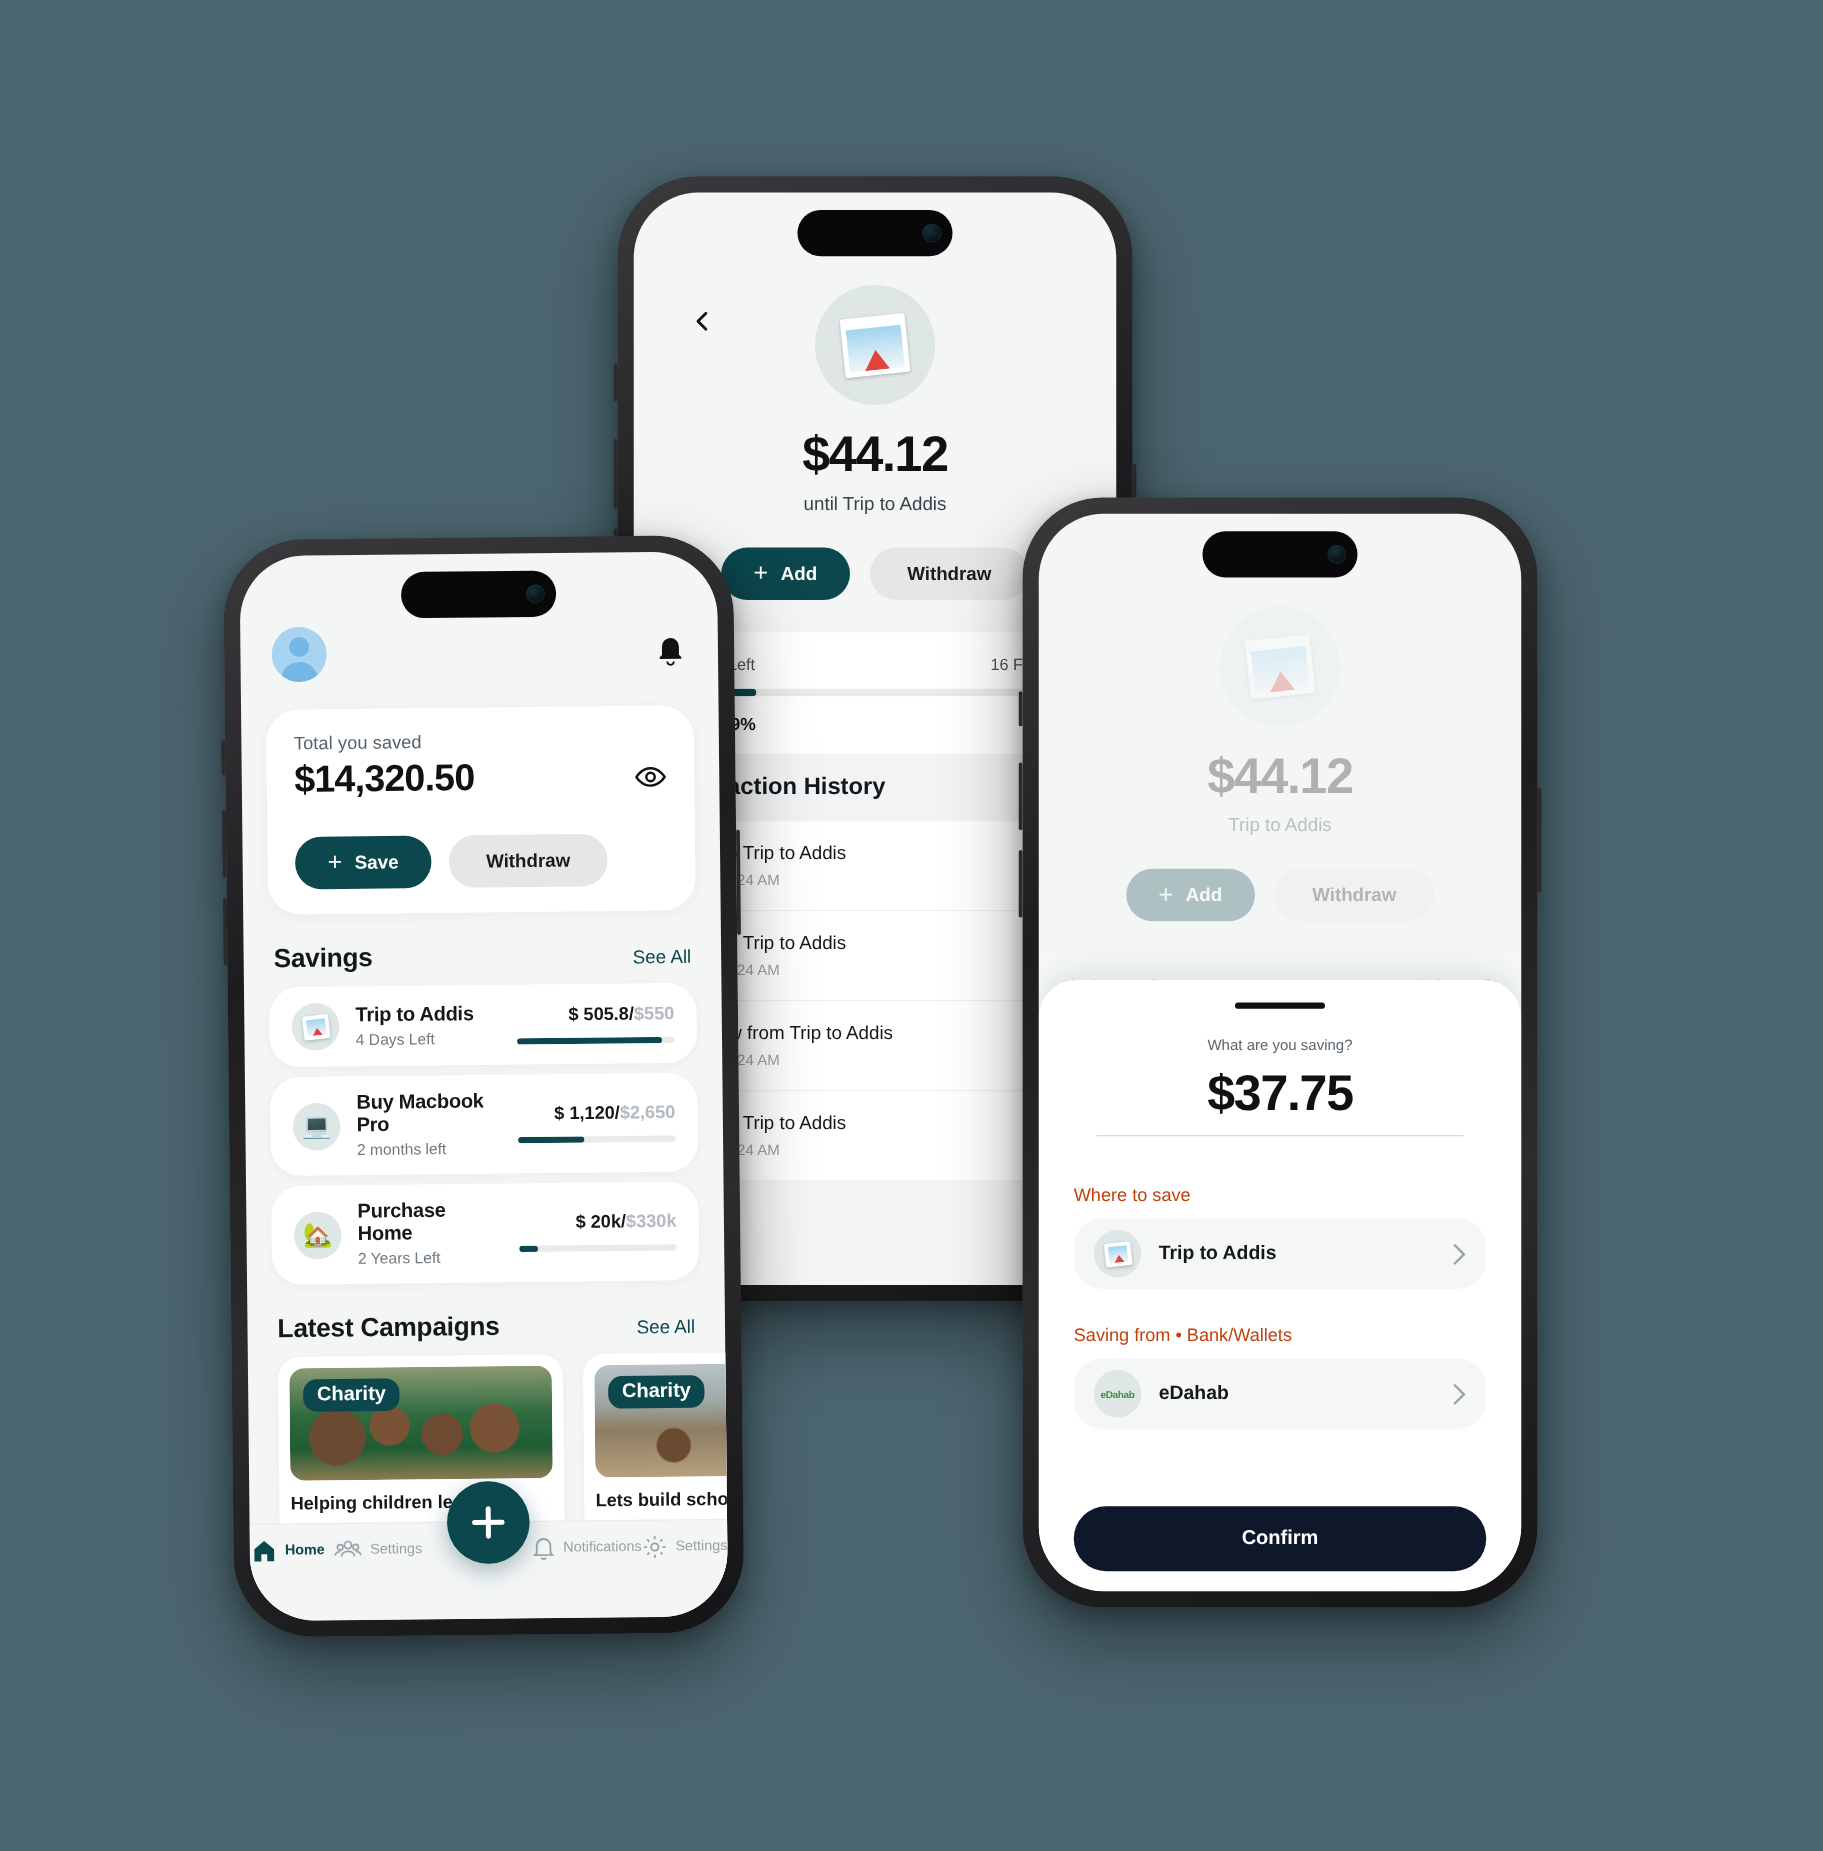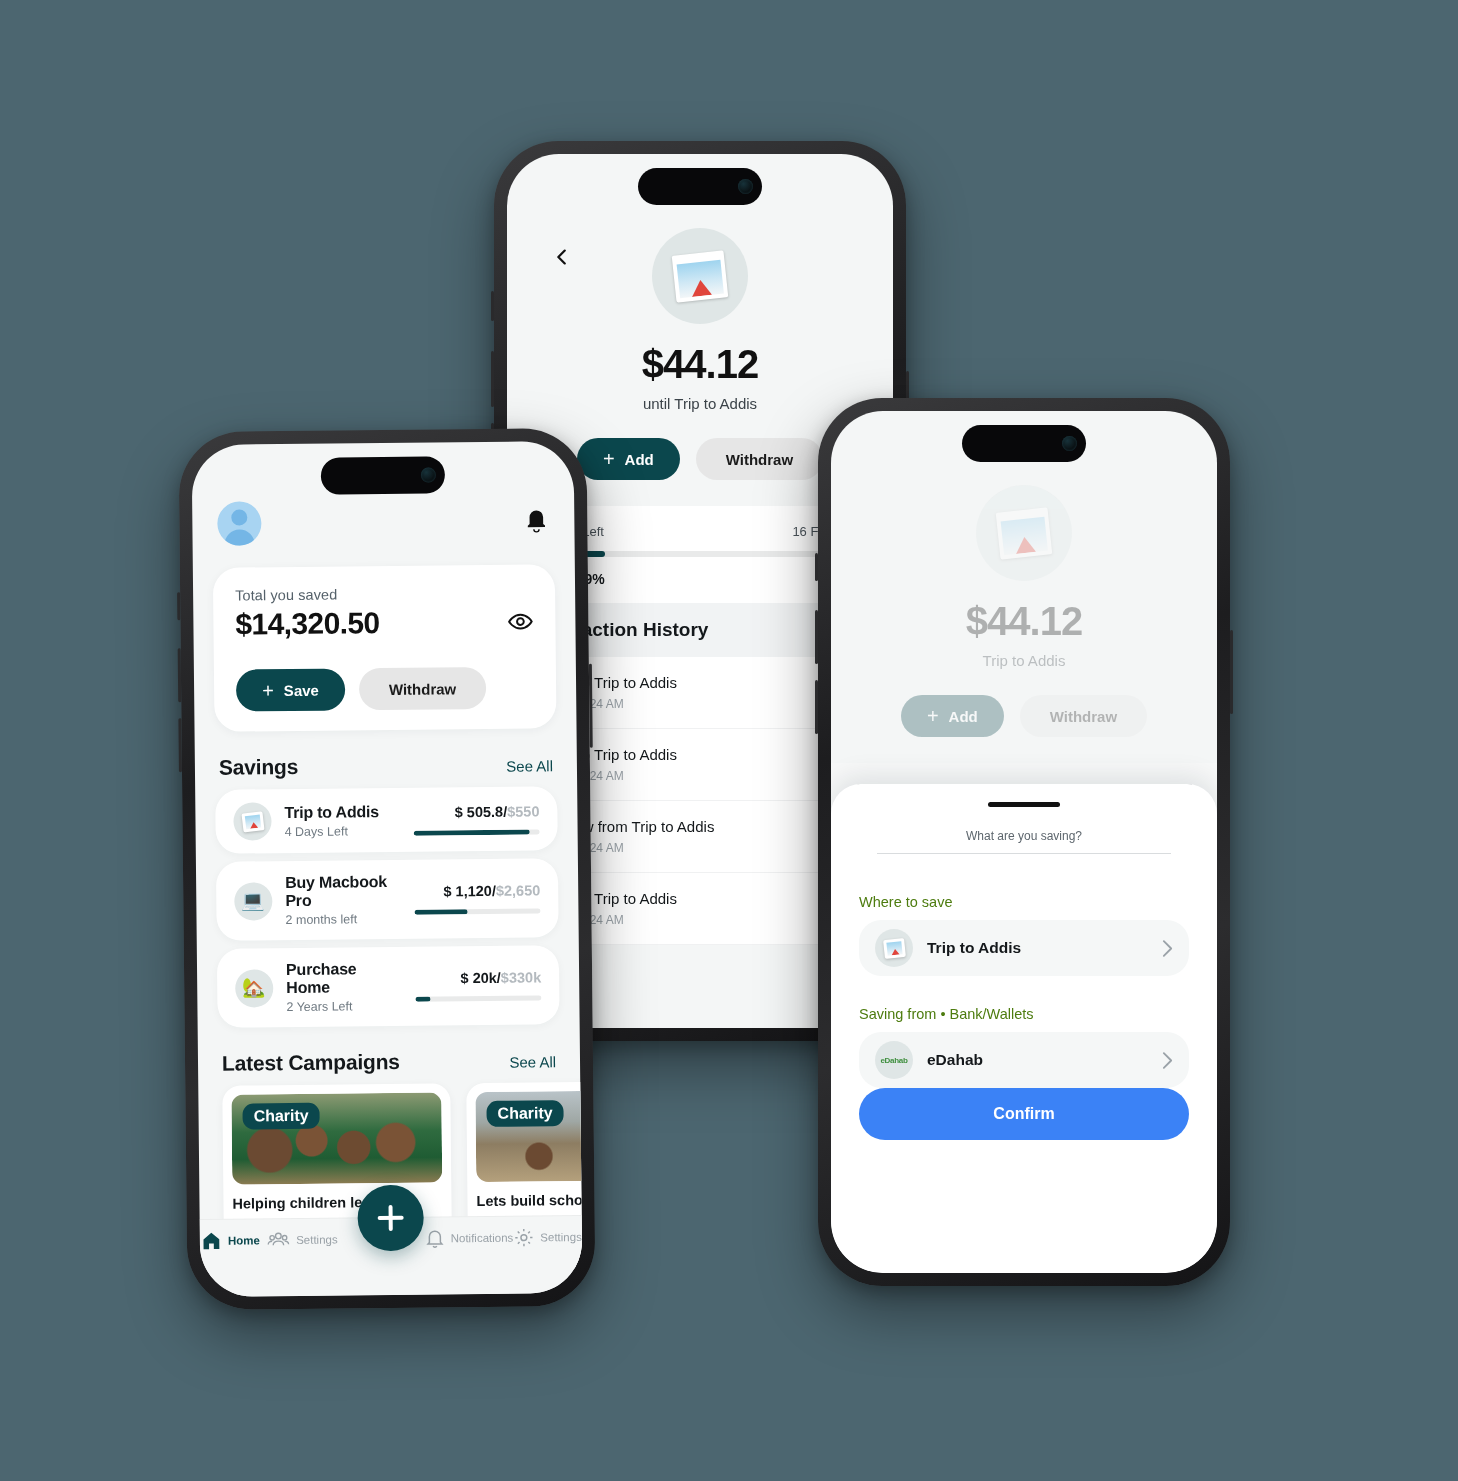--- a/index.html
+++ b/index.html
@@ -219,37 +219,37 @@
   .sheet {
     position:absolute; left:0; right:0; bottom:0; top: 373px;
     background:#fff; border-radius: 30px 30px 52px 52px;
     box-shadow: 0 -8px 26px rgba(10,30,40,.10);
     padding: 0 28px;
   }
   .grab { width: 72px;height:5px;border-radius:3px;background:#111; margin: 18px auto 0 auto;}
   .sheet-q { text-align:center; font-size:12px; color:#5d666d; margin-top: 22px;}
   .sheet-amt { text-align:center; font-size:40px; font-weight:700; color:#111; margin-top: 10px; letter-spacing:-1px;}
   .sheet-rule { height:1px; background:#d9dcde; margin: 10px 18px 0 18px;}
-  .sheet-lab { font-size:14.5px; color:#4d7c0f; margin-top: 40px;}
+  .sheet-lab { font-size:14.5px; color:#c2410c; margin-top: 40px;}
   .sheet-row {
     margin-top: 10px; background:#f5f7f7; border-radius: 22px;
     height: 56px; display:flex; align-items:center; gap:14px; padding: 0 16px; cursor:pointer;
   }
   .sheet-row .ico {
     width:38px;height:38px;border-radius:50%;background:#dfe6e6;
     display:flex;align-items:center;justify-content:center;font-size:18px; flex:0 0 auto;
   }
   .sheet-row .nm { flex:1; font-size:15.5px; font-weight:700; color:#14181b;}
   .chev { width:11px;height:19px; flex:0 0 auto;}
   .edahab {
     font-size:8px; font-weight:700; color:#3f8f3f; letter-spacing:-.3px;
   }
   .confirm {
-    width: 100%; height: 52px; border:none; border-radius: 26px;
-    background:#3b82f6; color:#fff; font-size:16px; font-weight:600; cursor:pointer;
+    margin-top: 62px; width: 100%; height: 52px; border:none; border-radius: 26px;
+    background:#0f172a; color:#fff; font-size:16px; font-weight:600; cursor:pointer;
     font-family:"Liberation Sans",sans-serif;
   }
   .photo-ico {
     width: 38px; height: 34px; background:#fff; border-radius:2px;
     box-shadow: 0 1px 3px rgba(0,0,0,.22); transform: rotate(-6deg);
     display:flex; align-items:flex-end; justify-content:center; padding:3px;
   }
   .photo-ico > i {
     display:block; width:100%; height: 24px;
     background: linear-gradient(180deg,#9fd4ef 0%,#cfe8f5 55%,#f2f6f8 100%);
@@ -528,20 +528,21 @@
           </div>
           <div class="bar">
               <i style="width:36%"></i>
             </div>
         </div>
       </div>
 
       <div class="sheet">
         <div class="grab"></div>
         <div class="sheet-q">What are you saving?</div>
+        <div class="sheet-amt">$37.75</div>
         <div class="sheet-rule"></div>
 
         <div class="sheet-lab">Where to save</div>
         <div class="sheet-row">
           <div class="ico">
               <span class="photo-ico photo-sm">
                 <i></i>
               </span>
             </div>
           <div class="nm">Trip to Addis</div>

